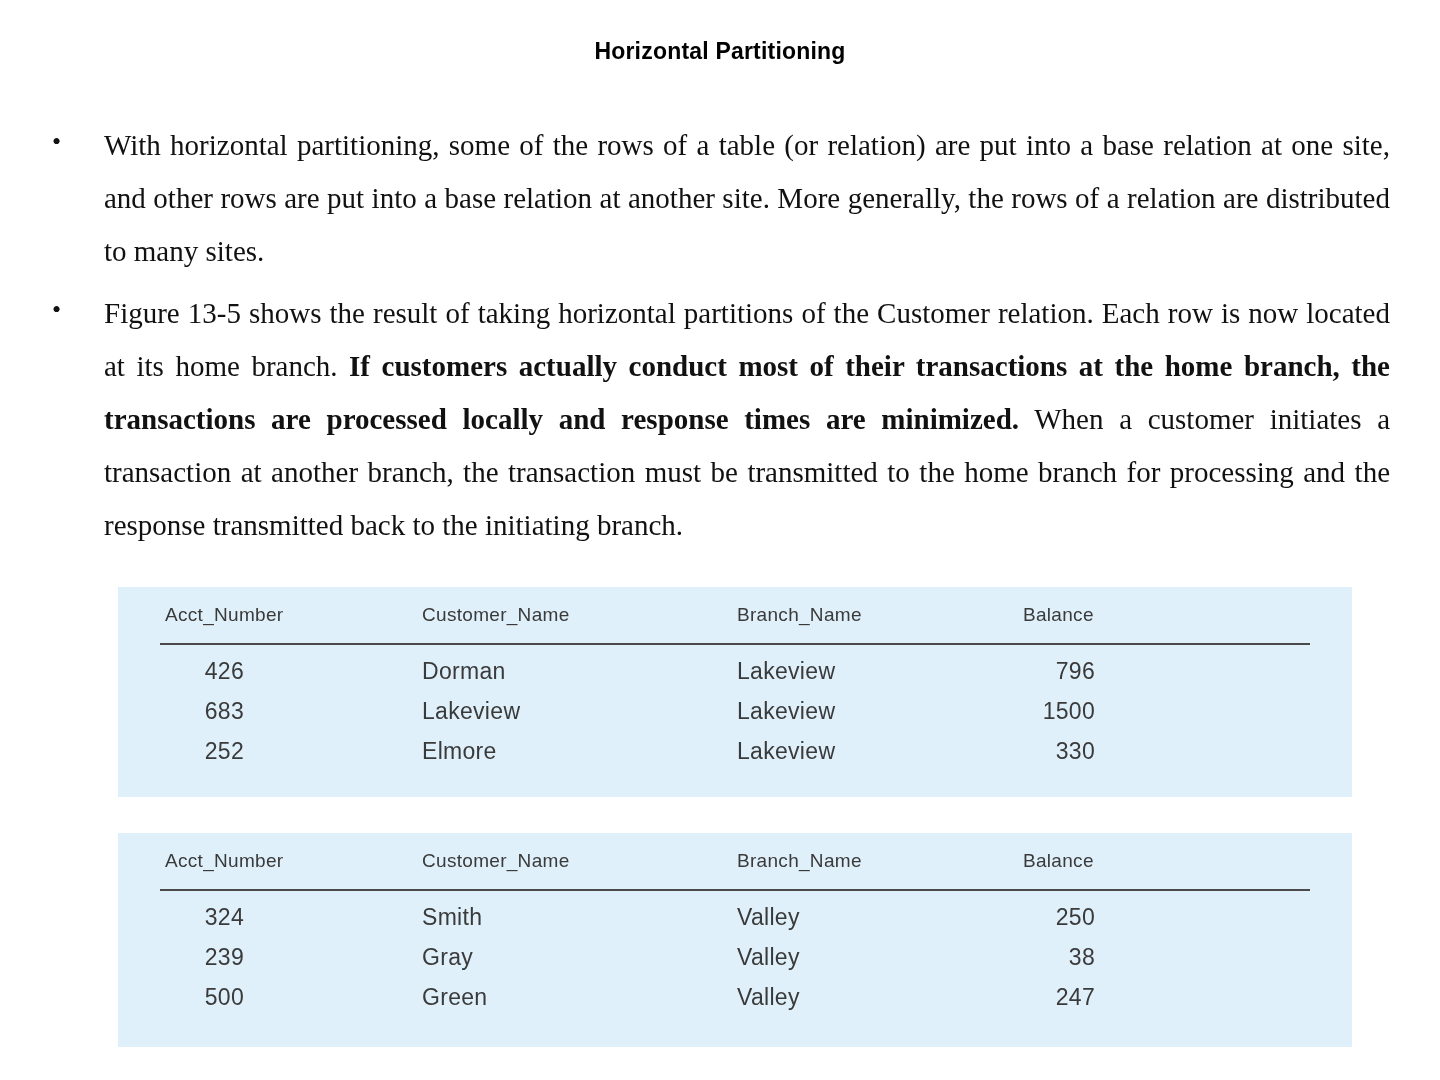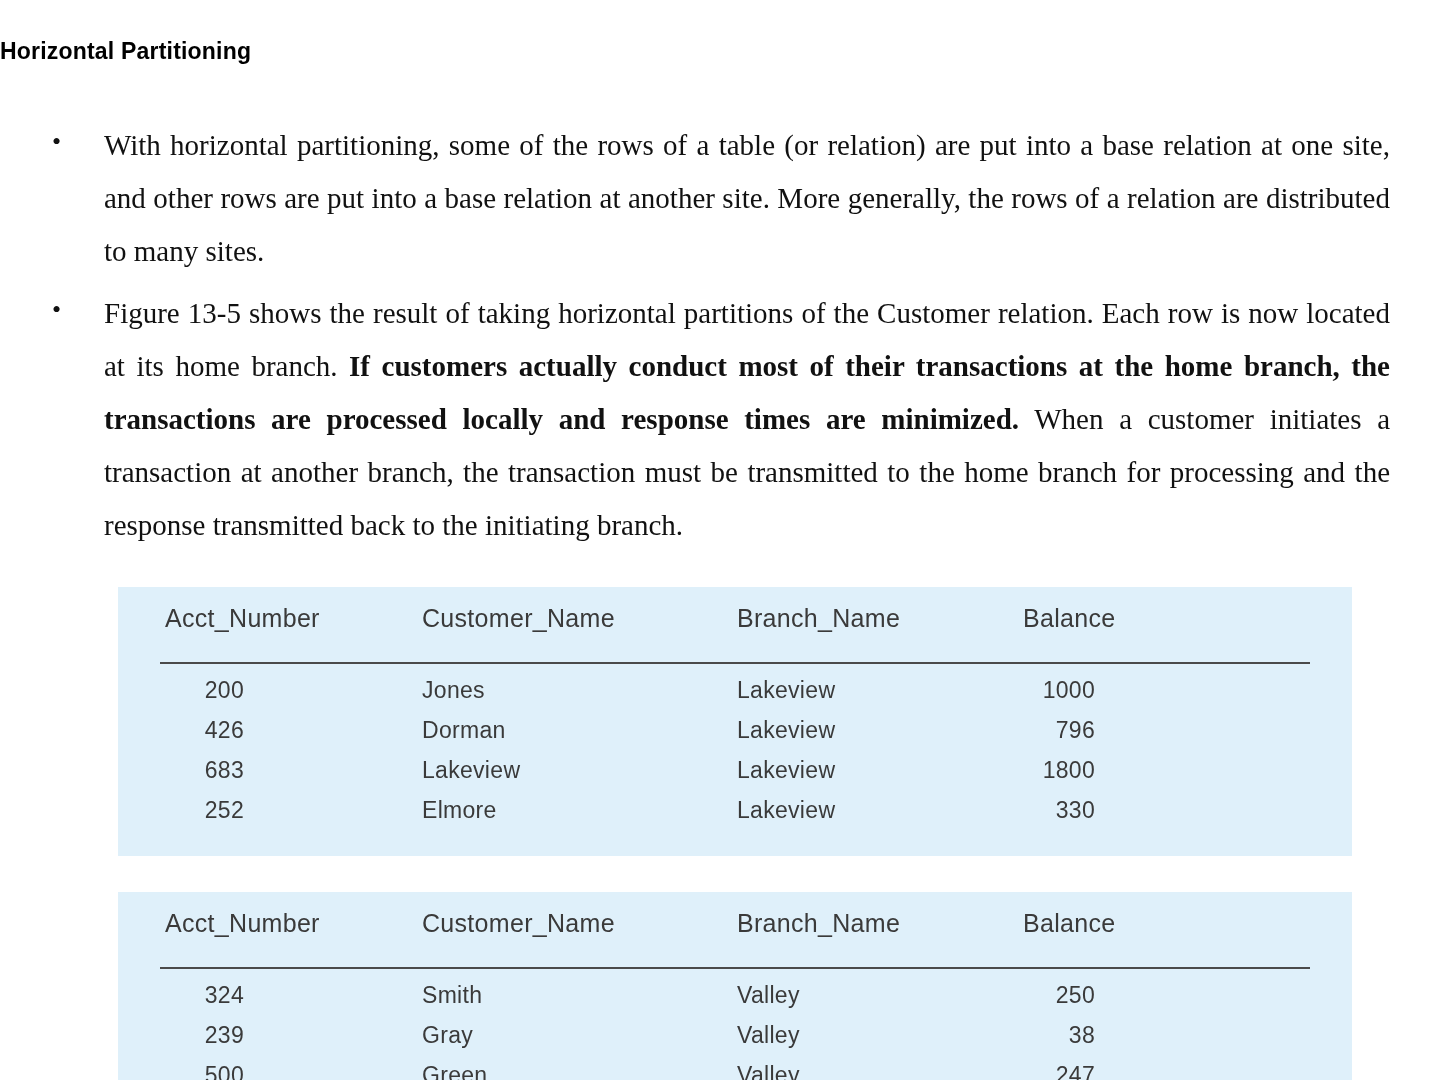--- a/index.html
+++ b/index.html
@@ -12,20 +12,21 @@
   html, body { background: #ffffff; }
   .slide {
     position: relative;
     width: 1440px;
     height: 1080px;
     background: #ffffff;
     overflow: hidden;
     padding-top: 38px;
   }
   .title {
+    text-align: center;
     font-family: "Liberation Sans", sans-serif;
     font-weight: bold;
     font-size: 23px;
     color: #000000;
     letter-spacing: 0.2px;
   }
   .bullets {
     margin-top: 54px;
     padding-left: 52px;
     padding-right: 50px;
@@ -72,23 +73,23 @@
     font-family: "Liberation Sans", sans-serif;
     color: var(--table-text);
   }
   table.fig-table col.c1 { width: 262px; }
   table.fig-table col.c2 { width: 315px; }
   table.fig-table col.c3 { width: 286px; }
   table.fig-table col.c4 { width: auto; }
   table.fig-table th {
     text-align: left;
     font-weight: normal;
-    font-size: 25px;
+    font-size: 19px;
     letter-spacing: 0.3px;
-    padding: 17px 0 29px 0;
+    padding: 17px 0 17px 0;
     border-bottom: 2px solid var(--rule-color);
   }
   table.fig-table th.c1 { padding-left: 5px; }
   table.fig-table td {
     font-size: 23px;
     letter-spacing: 0.3px;
     line-height: 24px;
     padding: 8px 0;
   }
   table.fig-table tbody tr:first-child td { padding-top: 14px; }
@@ -122,36 +123,30 @@
           <thead>
             <tr>
               <th class="c1">Acct_Number</th>
               <th class="c2">Customer_Name</th>
               <th class="c3">Branch_Name</th>
               <th class="c4">Balance</th>
             </tr>
           </thead>
           <tbody>
             <tr>
-              <td class="c1"><span class="num">200</span></td>
-              <td class="c2">Jones</td>
-              <td class="c3">Lakeview</td>
-              <td class="c4"><span class="num">1000</span></td>
-            </tr>
-            <tr>
               <td class="c1"><span class="num">426</span></td>
               <td class="c2">Dorman</td>
               <td class="c3">Lakeview</td>
               <td class="c4"><span class="num">796</span></td>
             </tr>
             <tr>
               <td class="c1"><span class="num">683</span></td>
               <td class="c2">Lakeview</td>
               <td class="c3">Lakeview</td>
-              <td class="c4"><span class="num">1800</span></td>
+              <td class="c4"><span class="num">1500</span></td>
             </tr>
             <tr>
               <td class="c1"><span class="num">252</span></td>
               <td class="c2">Elmore</td>
               <td class="c3">Lakeview</td>
               <td class="c4"><span class="num">330</span></td>
             </tr>
           </tbody>
         </table>
       </div>

